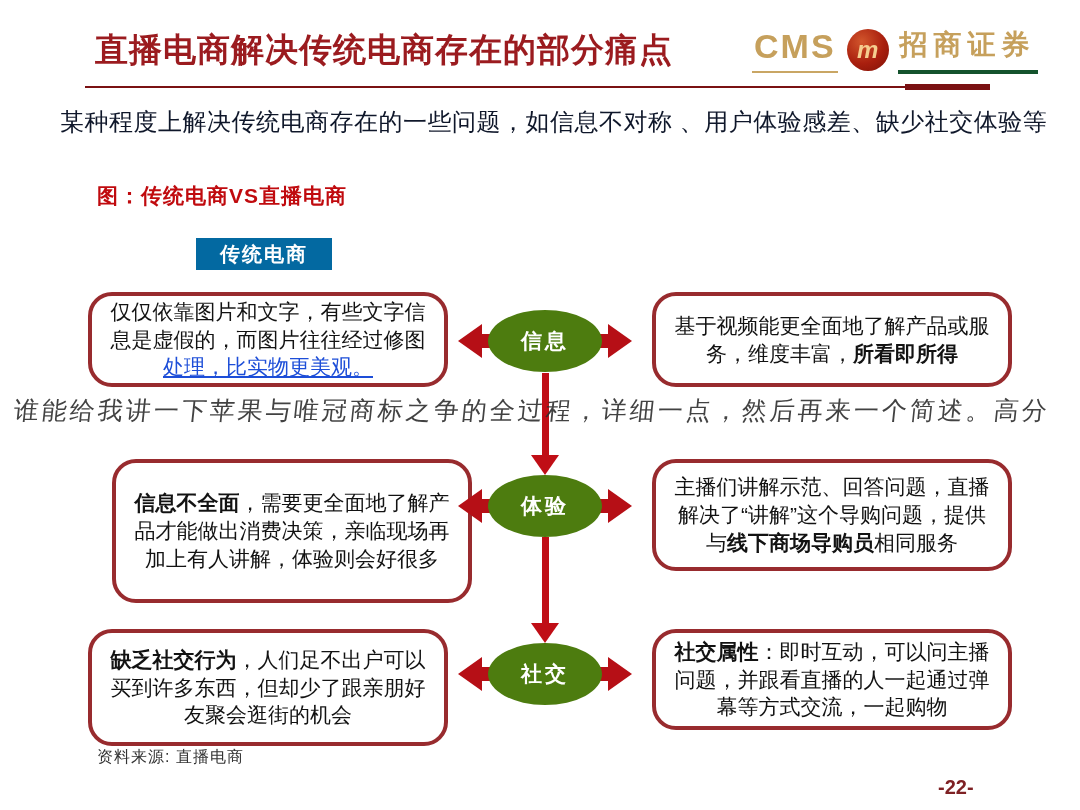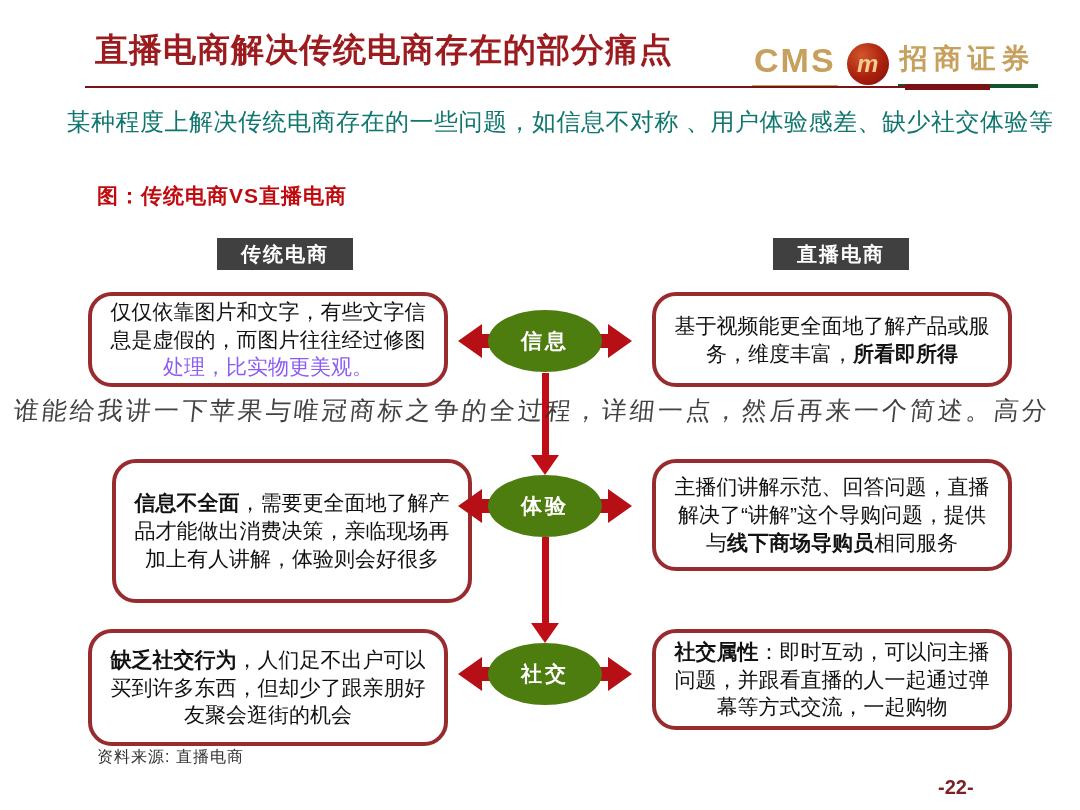--- a/index.html
+++ b/index.html
@@ -7,71 +7,70 @@
   .page {
     position:relative; width:1080px; height:810px; background:#ffffff;
     font-family:"Liberation Sans","DejaVu Sans",sans-serif; overflow:hidden;
   }
 
   
   .title {
     position:absolute; left:95px; top:28px; font-size:33px; font-weight:bold;
     color:#9B1B1F; letter-spacing:1px; white-space:nowrap;
   }
-  .logo { position:absolute; left:752px; top:40px; display:flex; align-items:center; gap:9px; }
+  .logo { position:absolute; left:752px; top:26px; display:flex; align-items:center; gap:9px; }
   .logo-cms {
     font-size:34px; font-weight:bold; color:#C6A05C; letter-spacing:2px;
     border-bottom:2px solid #C9A664; padding:0 2px 5px 2px;
   }
   .logo-circle {
     width:42px; height:42px; border-radius:50%;
     background:radial-gradient(circle at 35% 30%, #d2562c 0%, #a91f0e 55%, #7d1106 100%);
     color:#F5CE8F; display:flex; align-items:center; justify-content:center;
     font-style:italic; font-weight:bold; font-size:24px; flex:0 0 auto;
   }
   .logo-name {
     font-size:28px; font-weight:bold; color:#C6A05C; letter-spacing:6px;
     border-bottom:4px solid #14532d; padding:0 2px 6px 2px; white-space:nowrap;
   }
   .header-rule  { position:absolute; left:85px;  top:86px; width:822px; height:2px; background:#7A1113; }
   .header-rule-thick { position:absolute; left:905px; top:84px; width:85px; height:6px; background:#7A1113; }
 
   .subtitle {
     position:absolute; left:60px; top:106px; width:1000px; font-size:24px;
-    color:#0f766e; letter-spacing:0.5px; line-height:1.3;text-align:center;
+    color:#0f172a; letter-spacing:0.5px; line-height:1.3;
   }
   .figure-label {
     position:absolute; left:97px; top:182px; font-size:21px; font-weight:bold; color:#C00A0E;
     letter-spacing:1px;
   }
 
   
   .col-header {
-    position:absolute; width:136px; height:32px; background:#404040; color:#fff;
+    position:absolute; width:136px; height:32px; background:#0369a1; color:#fff;
     font-size:20px; font-weight:bold; display:flex; align-items:center; justify-content:center;
     letter-spacing:2px;
-    margin-left:21px;
   }
   .col-left  { left:196px; top:238px; }
   .col-right { left:752px; top:238px; }
 
   
   .cbox {
     position:absolute; width:360px; border:4px solid #982B2E; border-radius:24px;
     background:#fff; display:flex; align-items:center; justify-content:center;
     text-align:center; padding:6px 13px; font-size:21px; line-height:1.33; color:#121212;
   }
   .box-l1 { left:88px;  top:292px; height:95px;  }
   .box-r1 { left:652px; top:292px; height:95px;  }
   .box-l2 { left:88px;  top:459px; height:144px;margin-left:24px; }
   .box-r2 { left:652px; top:459px; height:112px; }
   .box-l3 { left:88px;  top:629px; height:117px; }
   .box-r3 { left:652px; top:629px; height:101px; }
   .seg-b { font-weight:bold; }
-  .seg-faded { color:#8b5cf6; }
+  .seg-faded { color:#1d4ed8;text-decoration:underline; }
 
   
   .hbar { position:absolute; left:480px; width:130px; height:14px; background:#B60F16; }
   .tri { position:absolute; width:0; height:0; }
   .tri-left  { border-top:17px solid transparent; border-bottom:17px solid transparent; border-right:24px solid #B60F16; left:458px; }
   .tri-right { border-top:17px solid transparent; border-bottom:17px solid transparent; border-left:24px solid #B60F16; left:608px; }
   .oval {
     position:absolute; left:488px; width:114px; height:62px; border-radius:50%;
     background:#4d7c0f; color:#fff; display:flex; align-items:center; justify-content:center;
     font-size:21px; font-weight:bold; letter-spacing:3px;
@@ -103,21 +102,20 @@
     <span class="logo-circle">m</span>
     <span class="logo-name">招商证券</span>
   </div>
   <div class="header-rule"></div>
   <div class="header-rule-thick"></div>
 
   <div class="subtitle">某种程度上解决传统电商存在的一些问题，如信息不对称 、用户体验感差、缺少社交体验等</div>
   <div class="figure-label">图：传统电商VS直播电商</div>
 
   <div class="col-header col-left">传统电商</div>
-  <div class="col-header col-right">直播电商</div>
 
   <div class="cbox box-l1">
     <div><span>仅仅依靠图片和文字，有些文字信息是虚假的，而图片往往经过修图</span><span class="seg-faded">处理，比实物更美观。</span></div>
   </div>
   <div class="cbox box-r1">
     <div><span>基于视频能更全面地了解产品或服务，维度丰富，</span><span class="seg-b">所看即所得</span></div>
   </div>
   <div class="tri tri-left" style="top:324px;"></div>
   <div class="hbar" style="top:334px;"></div>
   <div class="tri tri-right" style="top:324px;"></div>

